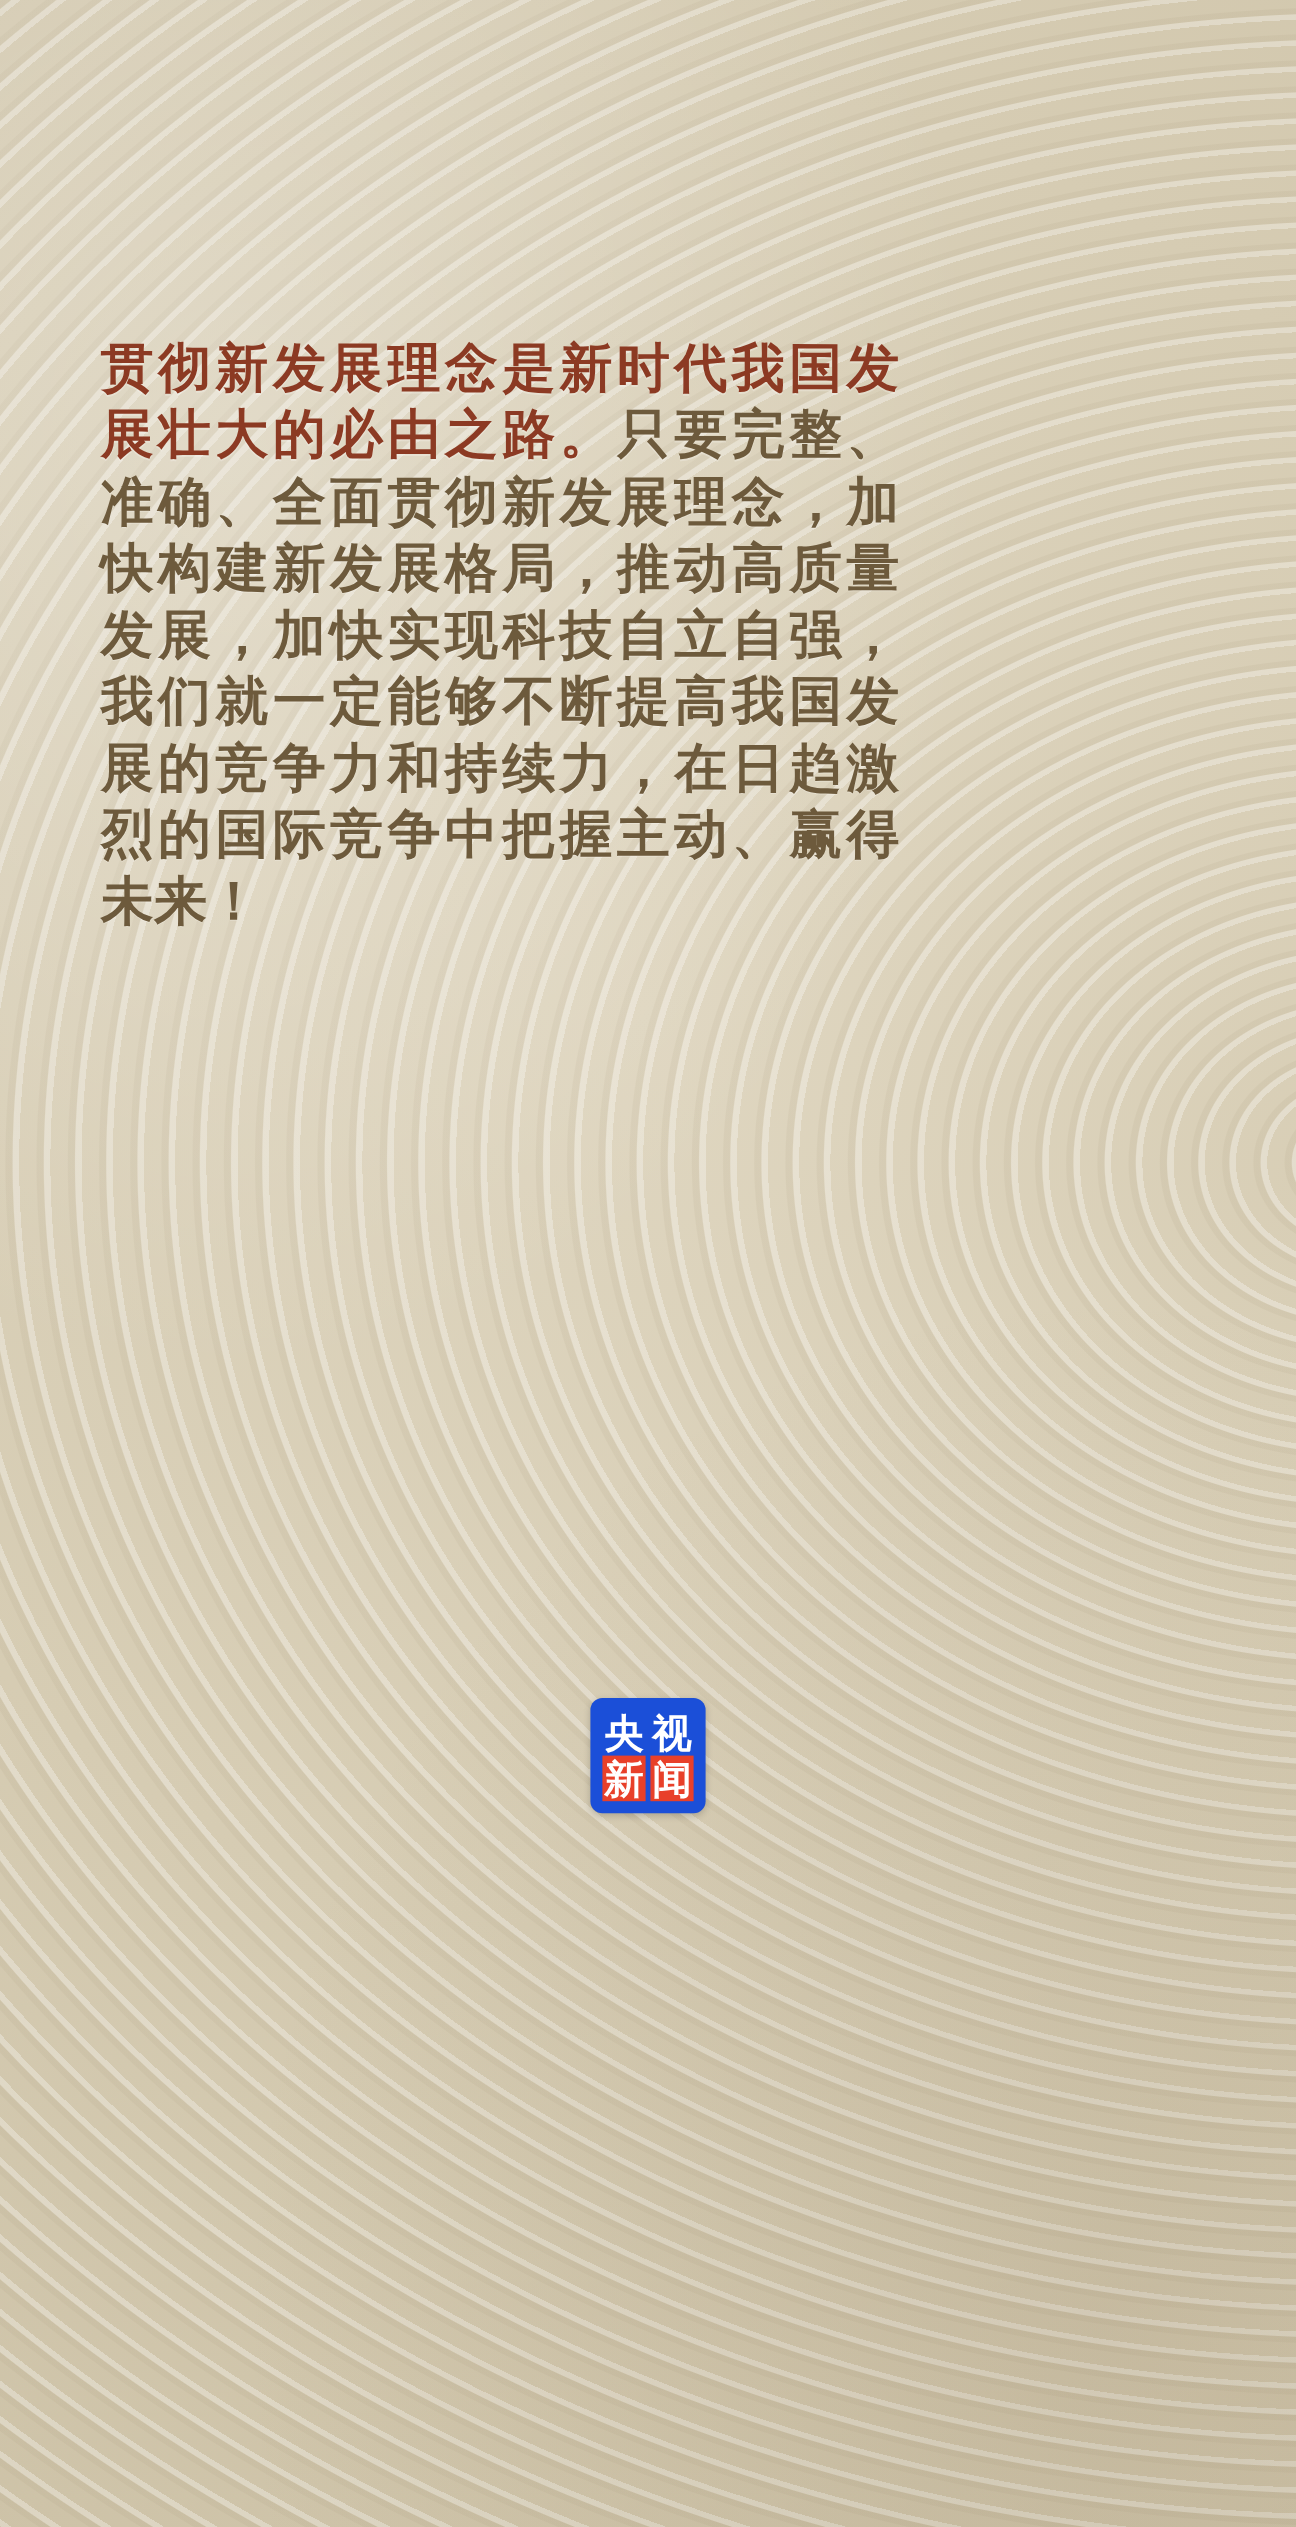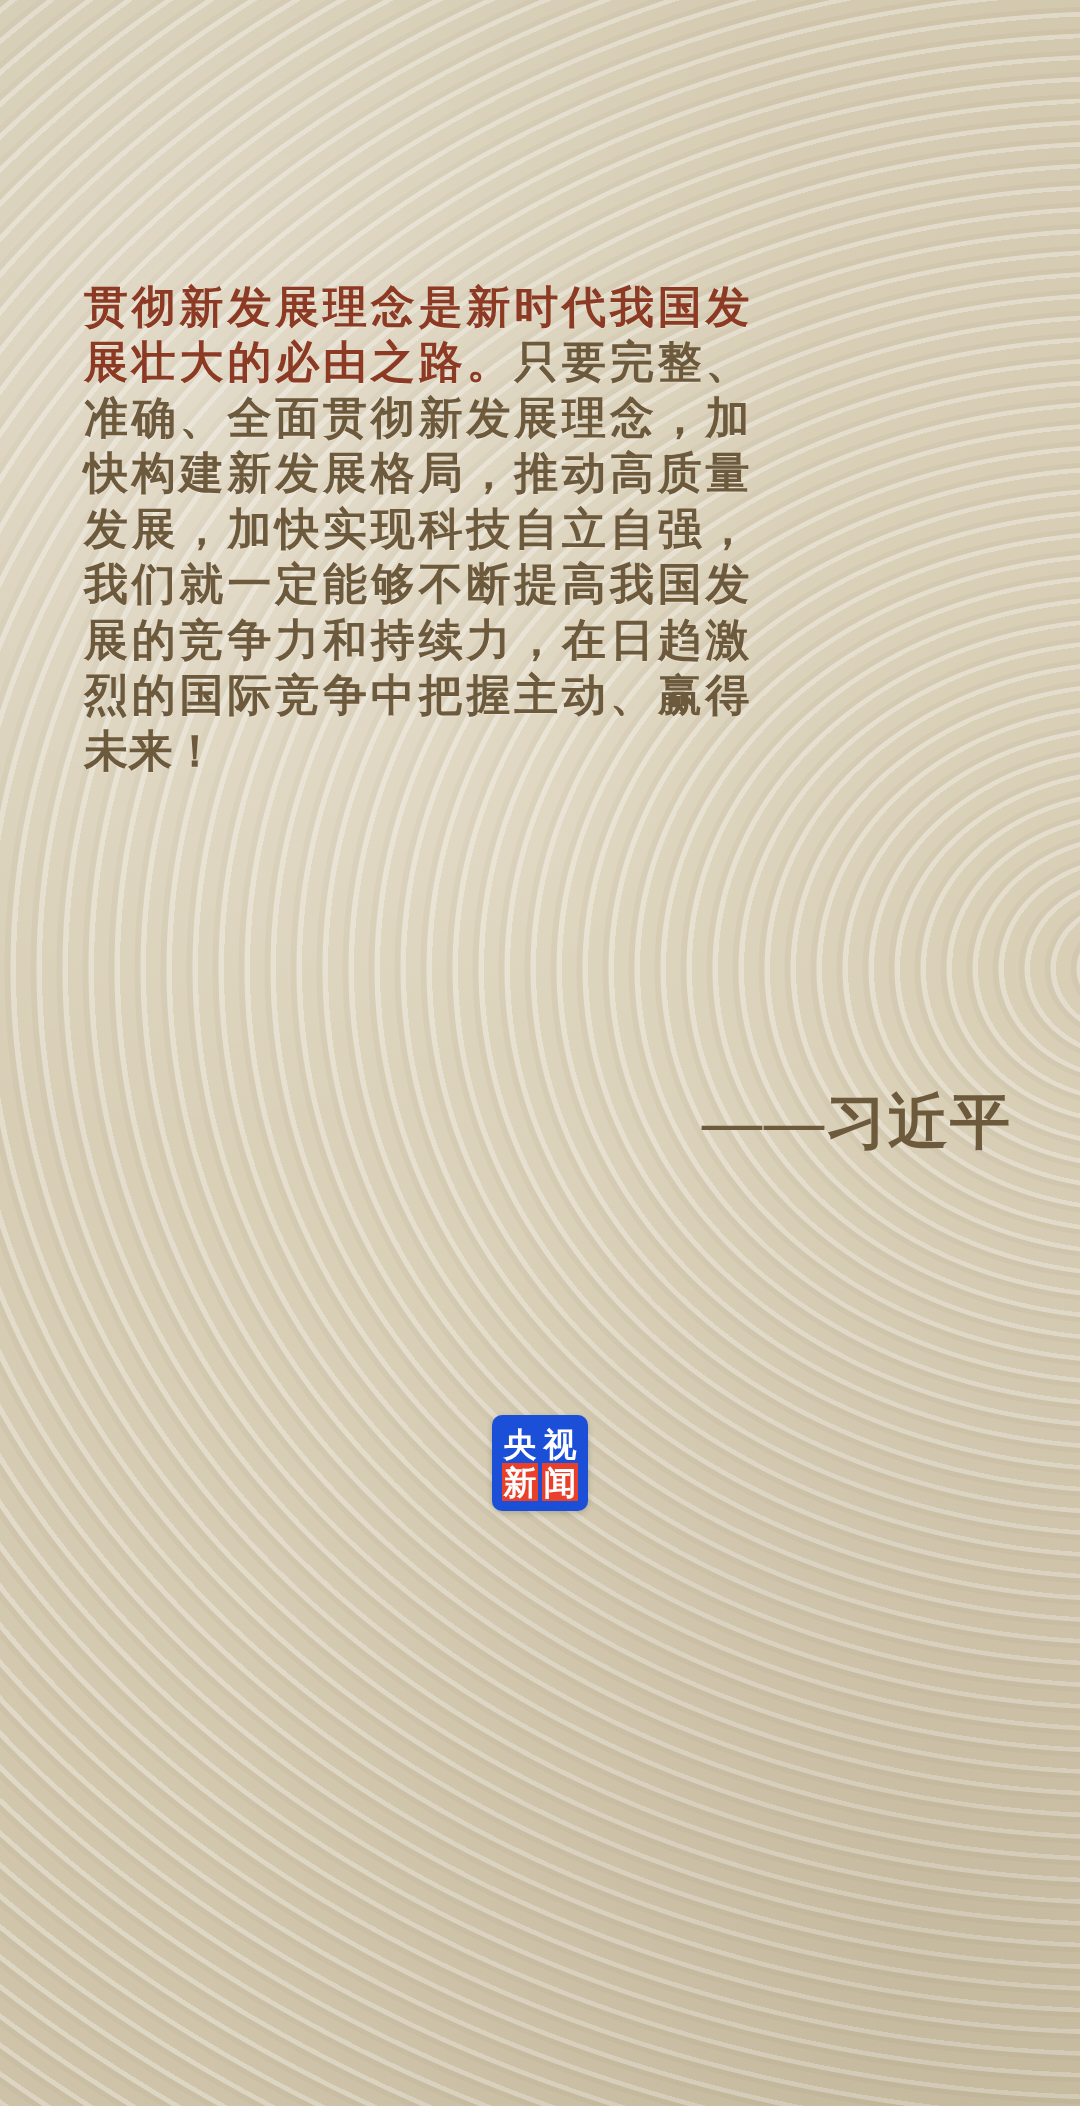--- a/index.html
+++ b/index.html
@@ -115,21 +115,20 @@
 </style>
 </head>
 <body>
 
 <div class="poster">
 
   <div class="quote-block">
     <p class="quote-text"><span class="quote-lead">贯彻新发展理念是新时代我国发展壮大的必由之路。</span><span>只要完整、准确、全面贯彻新发展理念，加快构建新发展格局，推动高质量发展，加快实现科技自立自强，我们就一定能够不断提高我国发展的竞争力和持续力，在日趋激烈的国际竞争中把握主动、赢得未来！</span></p>
   </div>
 
-  <div class="attribution">——习近平</div>
 
   <div class="logo">
     <div class="logo-row">
       <span class="logo-char">央</span>
       <span class="logo-char">视</span>
     </div>
     <div class="logo-row">
       <span class="logo-char red">新</span>
       <span class="logo-char red">闻</span>
     </div>

